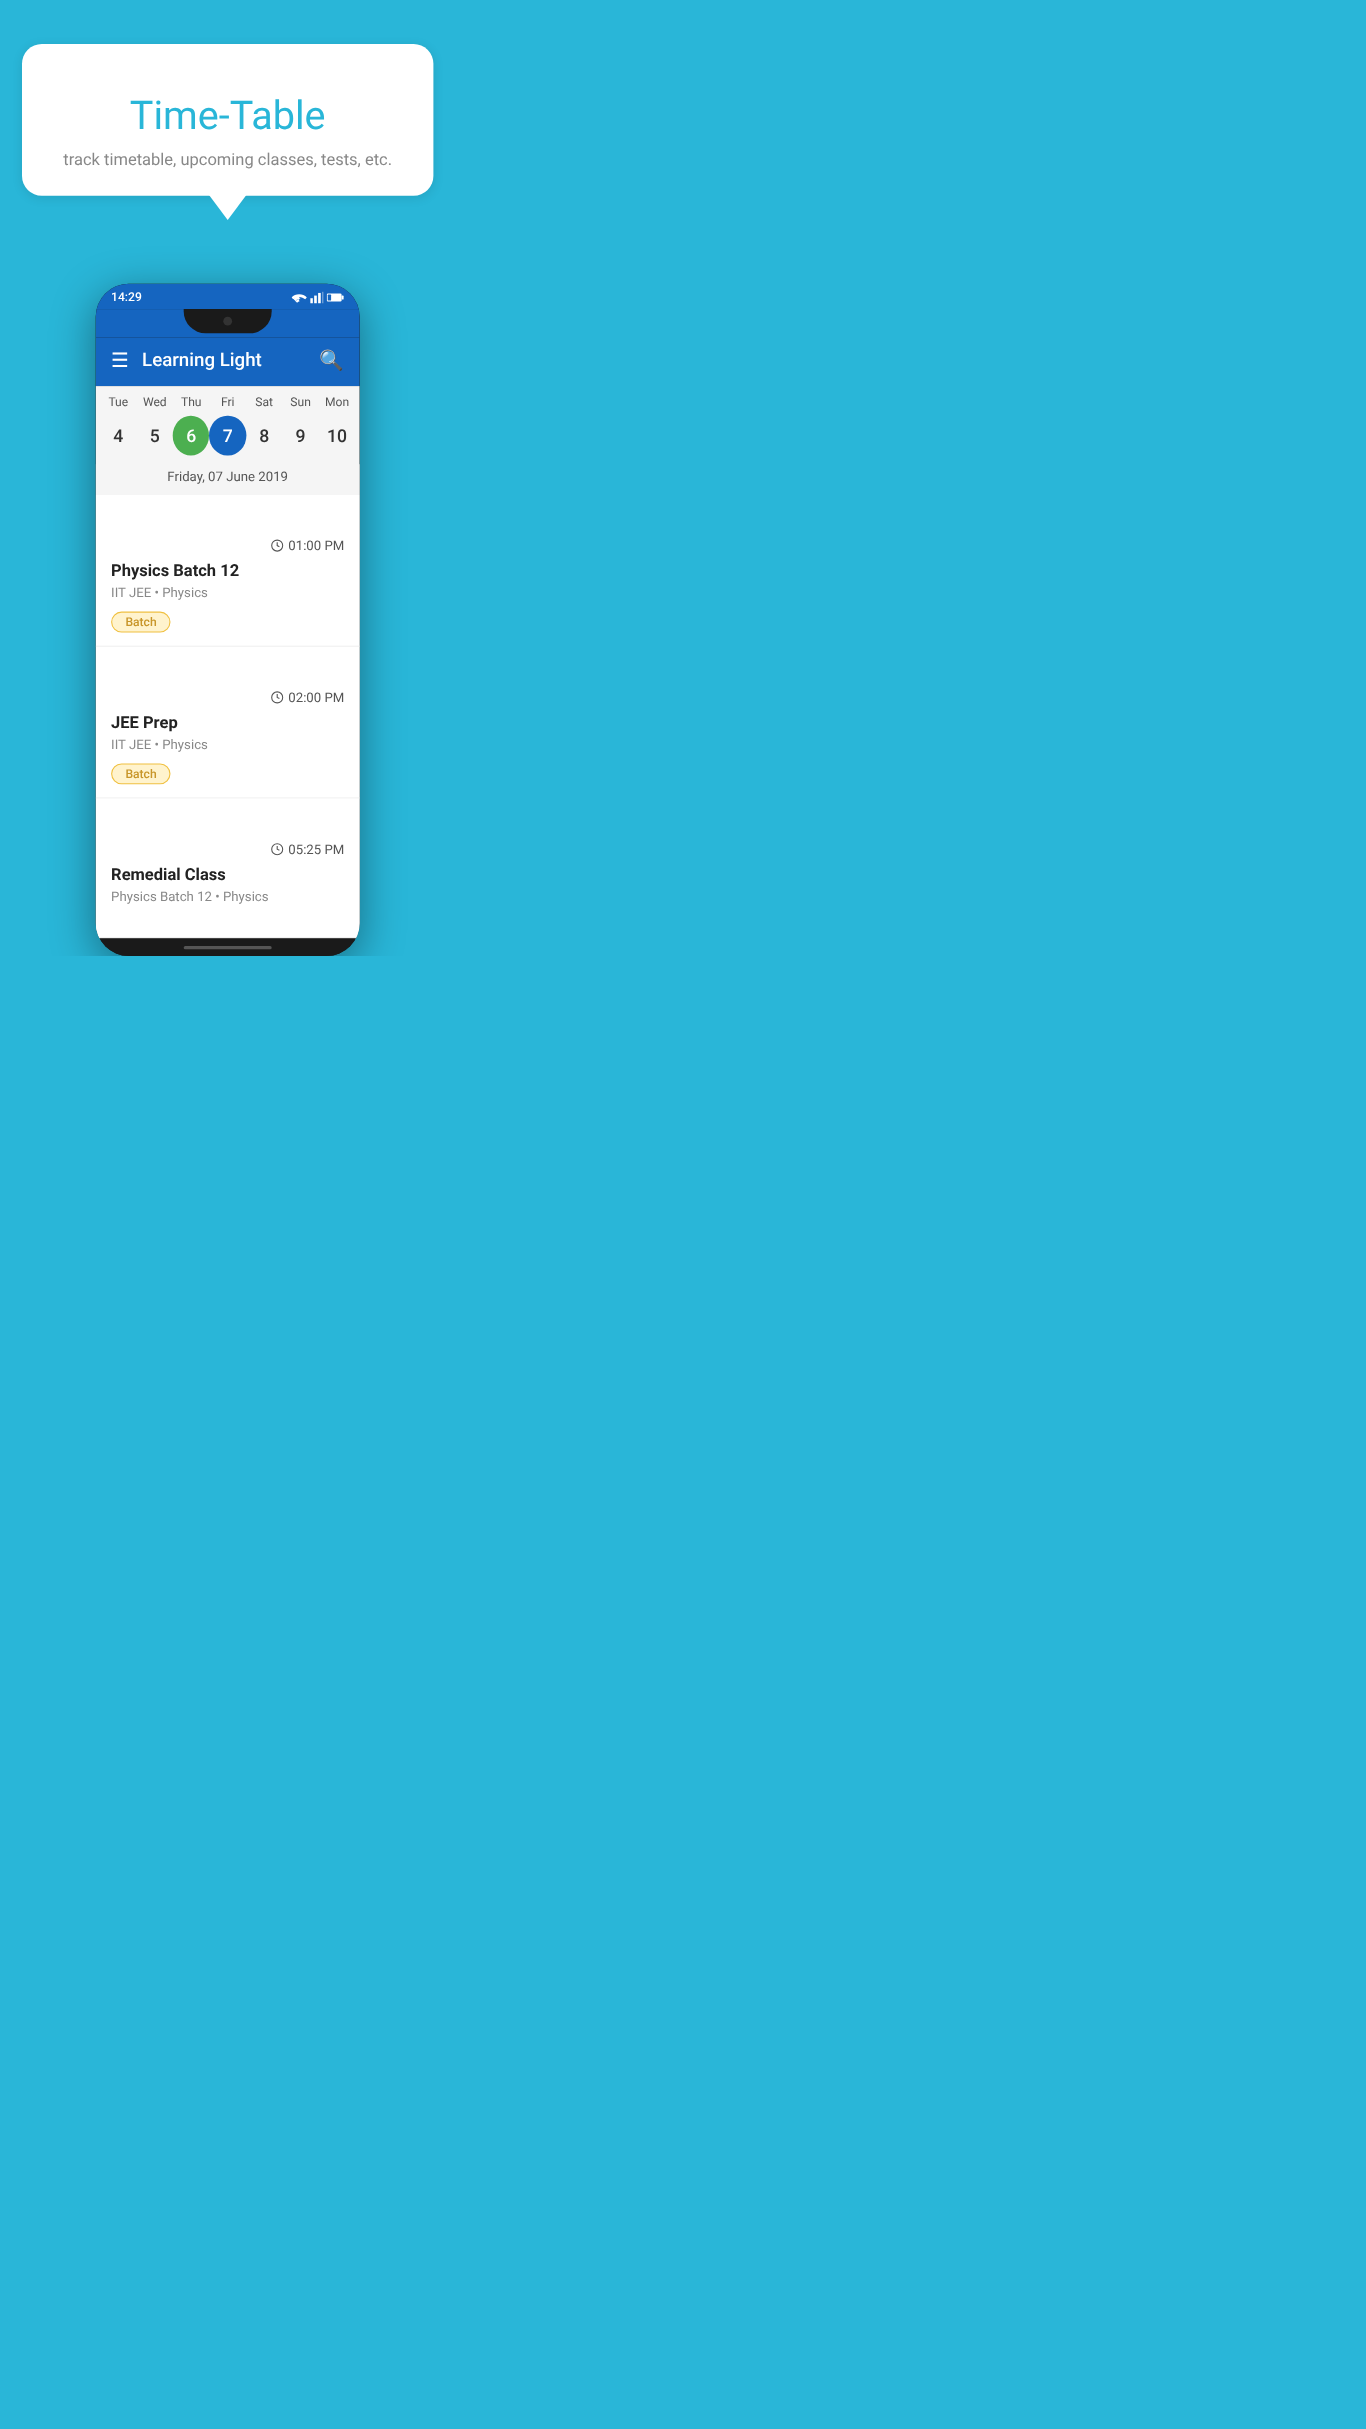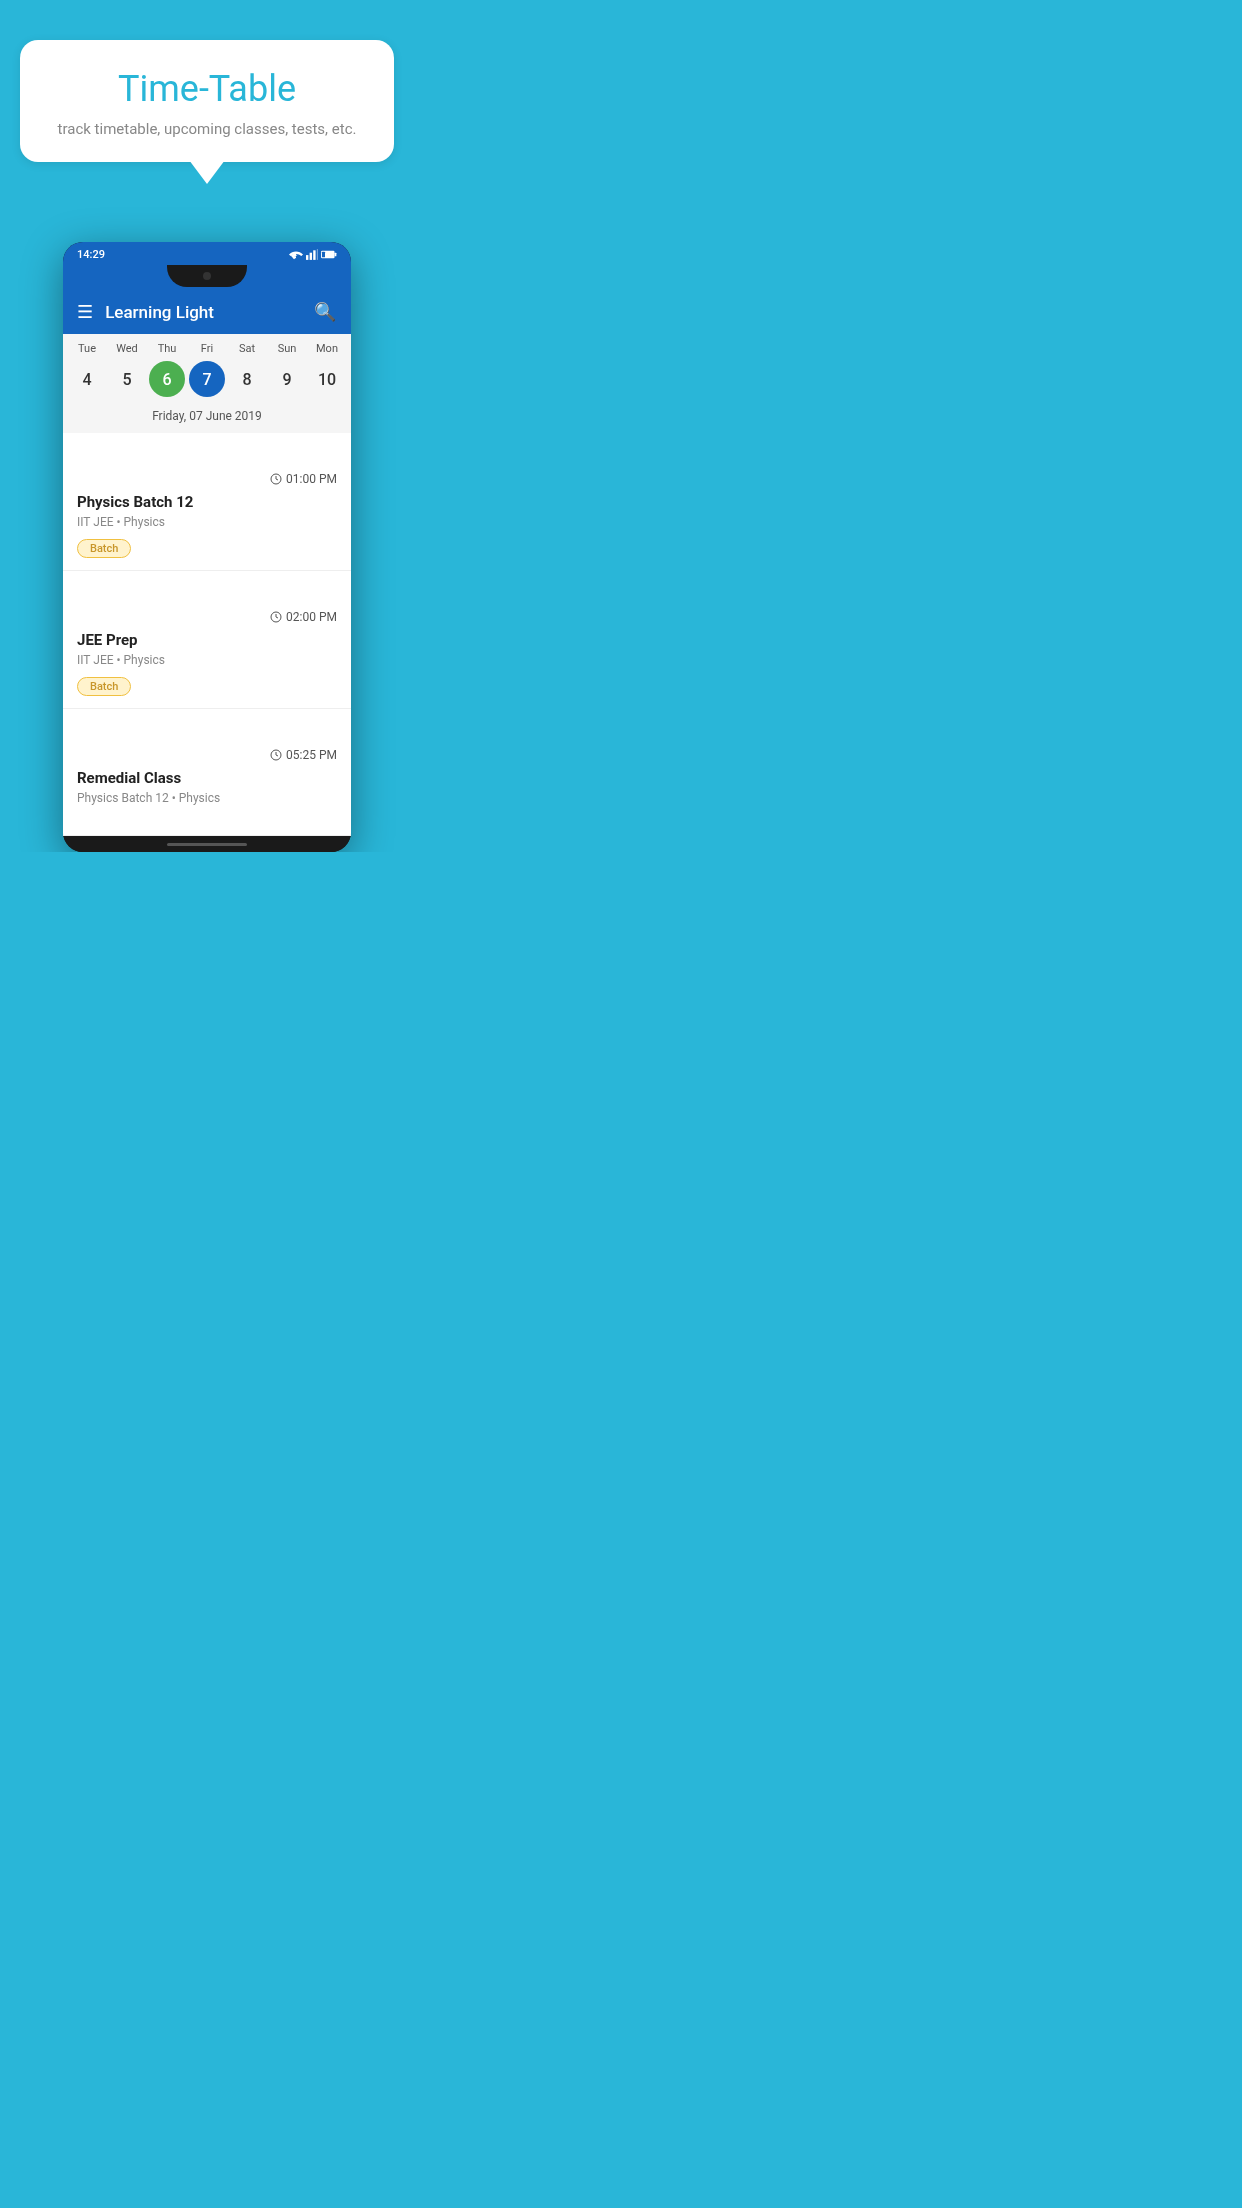--- a/index.html
+++ b/index.html
@@ -21,21 +21,21 @@
       width: 100%;
       padding: 40px 20px 30px;
       display: flex;
       flex-direction: column;
       align-items: center;
     }
 
     .speech-bubble {
       background: white;
       border-radius: 18px;
-      padding: 28px 30px 24px;
+      padding: 44px 30px 24px;
       width: 100%;
       max-width: 380px;
       text-align: center;
       position: relative;
       box-shadow: 0 2px 10px rgba(0,0,0,0.1);
     }
 
     .speech-bubble::after {
       content: '';
       position: absolute;
@@ -65,23 +65,23 @@
     
     .phone-wrapper {
       margin-top: 50px;
       width: 100%;
       display: flex;
       justify-content: center;
       padding-bottom: 0;
     }
 
     .phone {
-      width: 288px;
+      width: 240px;
       background: #1a1a1a;
-      border-radius: 20px;
+      border-radius: 30px;
       padding: 0;
       position: relative;
       box-shadow: 0 10px 40px rgba(0,0,0,0.4);
       overflow: hidden;
     }
 
     
     .status-bar {
       background: #1565C0;
       display: flex;

